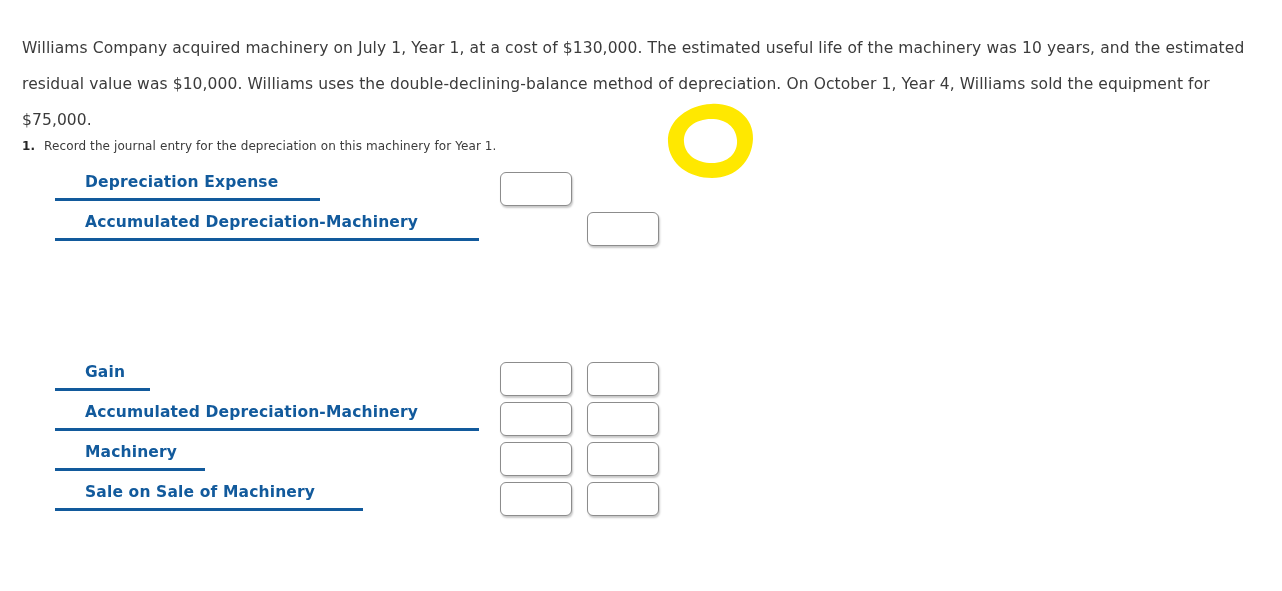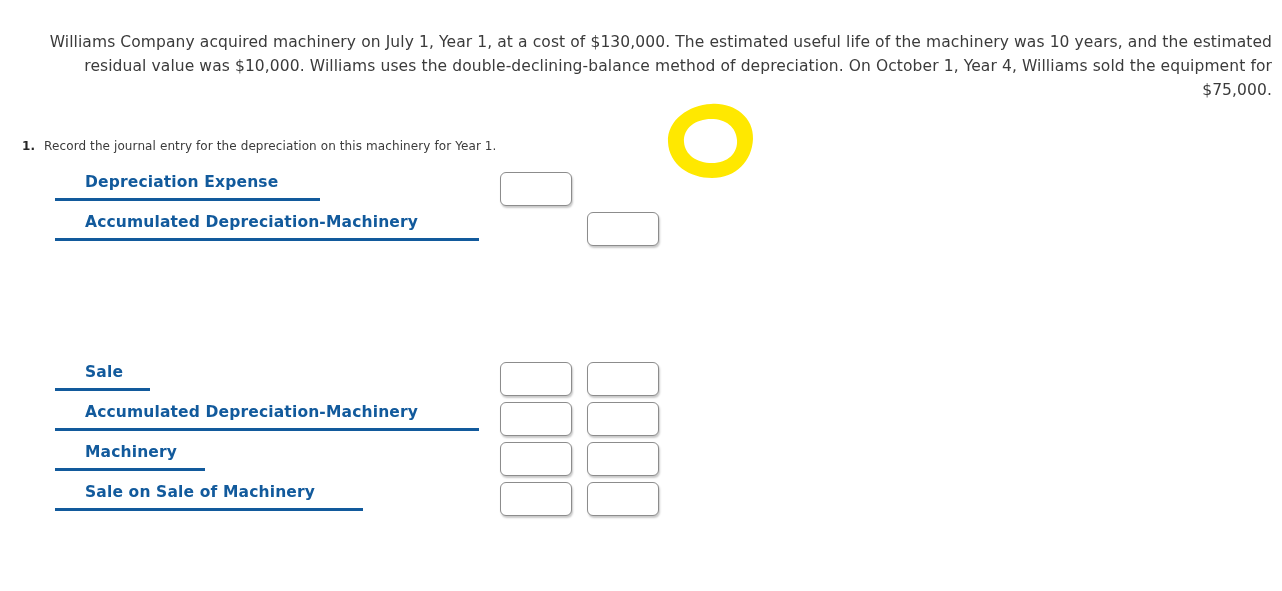--- a/index.html
+++ b/index.html
@@ -22,24 +22,23 @@
     height: 591px;
   }
 
   
   .intro {
     position: absolute;
     left: 22px;
     top: 14px;
     width: 1250px;
     font-size: 15.5px;
-    line-height: 24px;
+    line-height: 36px;
     color: #3b3b3b;
     letter-spacing: 0.1px;
-    text-align: right;
   }
 
   
   .question {
     position: absolute;
     font-size: 12px;
     line-height: 31px;
     color: #3b3b3b;
     letter-spacing: 0.1px;
   }
@@ -128,21 +127,21 @@
       <span class="acct-rule" style="width:424px;"></span>
       <input class="amt-box credit" type="text" style="top: 2px;" value="">
     </div>
 
   </div>
 
 
   <div class="entry-block" id="entry-block-2">
 
     <div class="entry-row">
-      <span class="acct-label">Sale</span>
+      <span class="acct-label">Gain</span>
       <span class="acct-rule" style="width:95px;"></span>
       <input class="amt-box debit" type="text" style="top: 2px;" value="">
       <input class="amt-box credit" type="text" style="top: 2px;" value="">
     </div>
 
     <div class="entry-row">
       <span class="acct-label">Accumulated Depreciation-Machinery</span>
       <span class="acct-rule" style="width:424px;"></span>
       <input class="amt-box debit" type="text" style="top: 2px;" value="">
       <input class="amt-box credit" type="text" style="top: 2px;" value="">

